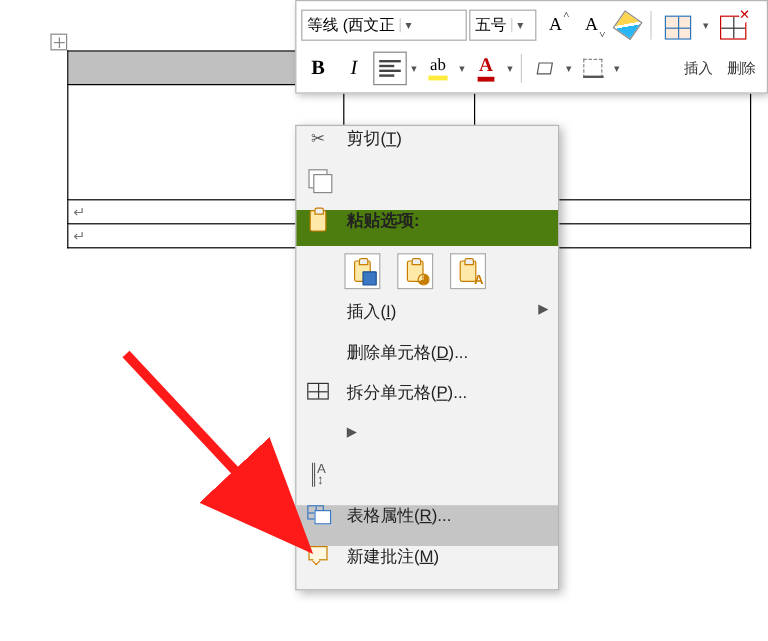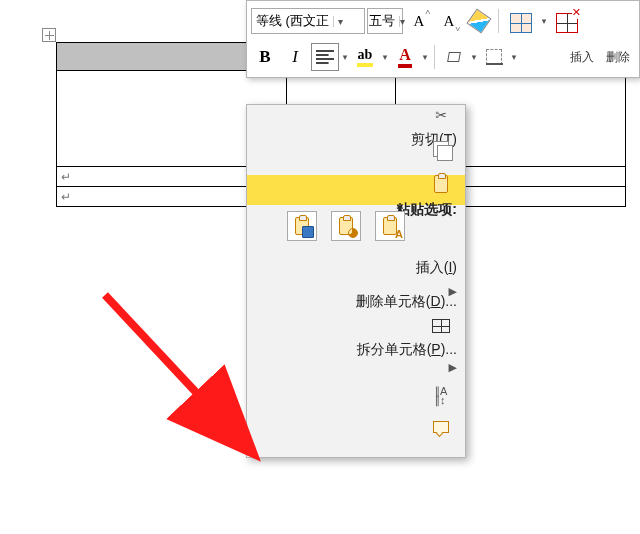--- a/index.html
+++ b/index.html
@@ -79,22 +79,22 @@
     background: #fff;
     height: 26px;
     font-size: 13px;
   }
   .combo .combo-text { padding: 0 4px; white-space: nowrap; }
   .combo .combo-arrow {
     width: 14px; text-align: center;
     color: #555; font-size: 10px;
     border-left: 1px solid #ccc;
   }
-  .combo.font { width: 114px; }
-  .combo.size { width: 36px; justify-content: center; }
+  .combo.font { width: 138px; }
+  .combo.size { width: 56px; }
 
   .ic-btn {
     width: 28px; height: 28px;
     display: flex; align-items: center; justify-content: center;
     position: relative;
     cursor: default;
   }
   .drop {
     width: 8px; font-size: 9px; color: #555;
     display: flex; align-items: center; justify-content: center;
@@ -142,21 +142,21 @@
   .ital { font-family: "Times New Roman",serif; font-style:italic; font-size:17px;}
 
   .align-ic {
     width:18px;height:14px;
     background:
       linear-gradient(#444,#444) 0 0/100% 2px no-repeat,
       linear-gradient(#444,#444) 0 4px/70% 2px no-repeat,
       linear-gradient(#444,#444) 0 8px/100% 2px no-repeat,
       linear-gradient(#444,#444) 0 12px/70% 2px no-repeat;
   }
-  .hl-ic { font-family:serif; font-size:14px; border-bottom:4px solid #ffeb3b; padding:0 1px;font-weight:bold;}
+  .hl-ic { font-family:serif; font-size:14px; border-bottom:4px solid #ffeb3b; padding:0 1px;}
   .fc-ic { font-family:"Times New Roman",serif; font-size:16px; color:#c00000; border-bottom:4px solid #c00000; padding:0 1px; font-weight:bold;}
   .bucket {
     width:16px;height:14px; position:relative;
   }
   .bucket::before{content:"";position:absolute;left:2px;top:2px;width:10px;height:8px;border:1px solid #555;transform:skewX(-10deg);}
   .bord-ic{
     width:16px;height:16px;border:1px dashed #888; position:relative;
   }
   .bord-ic::after{content:"";position:absolute;left:-1px;bottom:-1px;width:17px;height:2px;background:#555;}
 
@@ -164,36 +164,35 @@
   .context-menu {
     position: absolute;
     left: 246px; top: 104px;
     width: 220px;
     background: #f2f2f2;
     border: 1px solid #b5b5b5;
     box-shadow: 3px 3px 8px rgba(0,0,0,.3);
     padding: 2px 0;
   }
   .cm-item {
-    display: flex; align-items: flex-end;
+    display: flex; align-items: flex-start;
     height: 34px;
     padding: 0 8px 0 2px;
     gap: 8px;
     font-size: 14px;
     color: #222;
-    flex-direction: column;
   }
   .cm-item .cm-icon {
     width: 32px; display:flex; align-items:center; justify-content:center;
     color: #555;
   }
   .cm-item .cm-label { flex: 1; white-space: nowrap; }
   .cm-item .cm-arrow { color:#555; font-size:11px; }
   .cm-item.hover { background: #c5c5c5; }
-  .cm-item.header { font-weight: bold; background:#fde047; height:30px;}
+  .cm-item.header { font-weight: bold; background:#4d7c0f; height:30px;}
   .cm-paste-row {
     display:flex; gap:14px; padding:6px 0 10px 40px;
   }
   .paste-opt {
     width:30px;height:30px;border:1px solid #aaa;background:#fff;
     display:flex;align-items:center;justify-content:center;position:relative;
   }
   .clip {
     width:14px;height:18px;border:1px solid #c77d00;border-radius:2px;
     background:#ffe9a8; position:relative;
@@ -361,24 +360,31 @@
   </div>
   <div class="cm-item">
     <span class="cm-icon"></span>
     <span class="cm-arrow">▶</span>
   </div>
   <div class="cm-item">
     <span class="cm-icon">
         <span class="ic-textdir">∥A<br>∥↕</span>
       </span>
   </div>
+  <div class="cm-item hover">
+    <span class="cm-icon">
+        <span class="ic-tprop"></span>
+      </span>
+    <span class="cm-label">表格属性(<span class="under">R</span>)...</span>
+  </div>
   <div class="cm-item">
     <span class="cm-icon">
         <span class="ic-comment"></span>
       </span>
+    <span class="cm-label">新建批注(<span class="under">M</span>)</span>
   </div>
 </div>
 
 <svg class="red-arrow" viewBox="0 0 180 180">
   <defs>
     <marker id="ah" markerWidth="14" markerHeight="14" refX="10" refY="5" orient="auto">
       <polygon points="0,0 12,5 0,10" fill="#ff1a1a"></polygon>
     </marker>
   </defs>
   <line x1="5" y1="5" x2="150" y2="160" stroke="#ff1a1a" stroke-width="8" marker-end="url(#ah)"></line>

